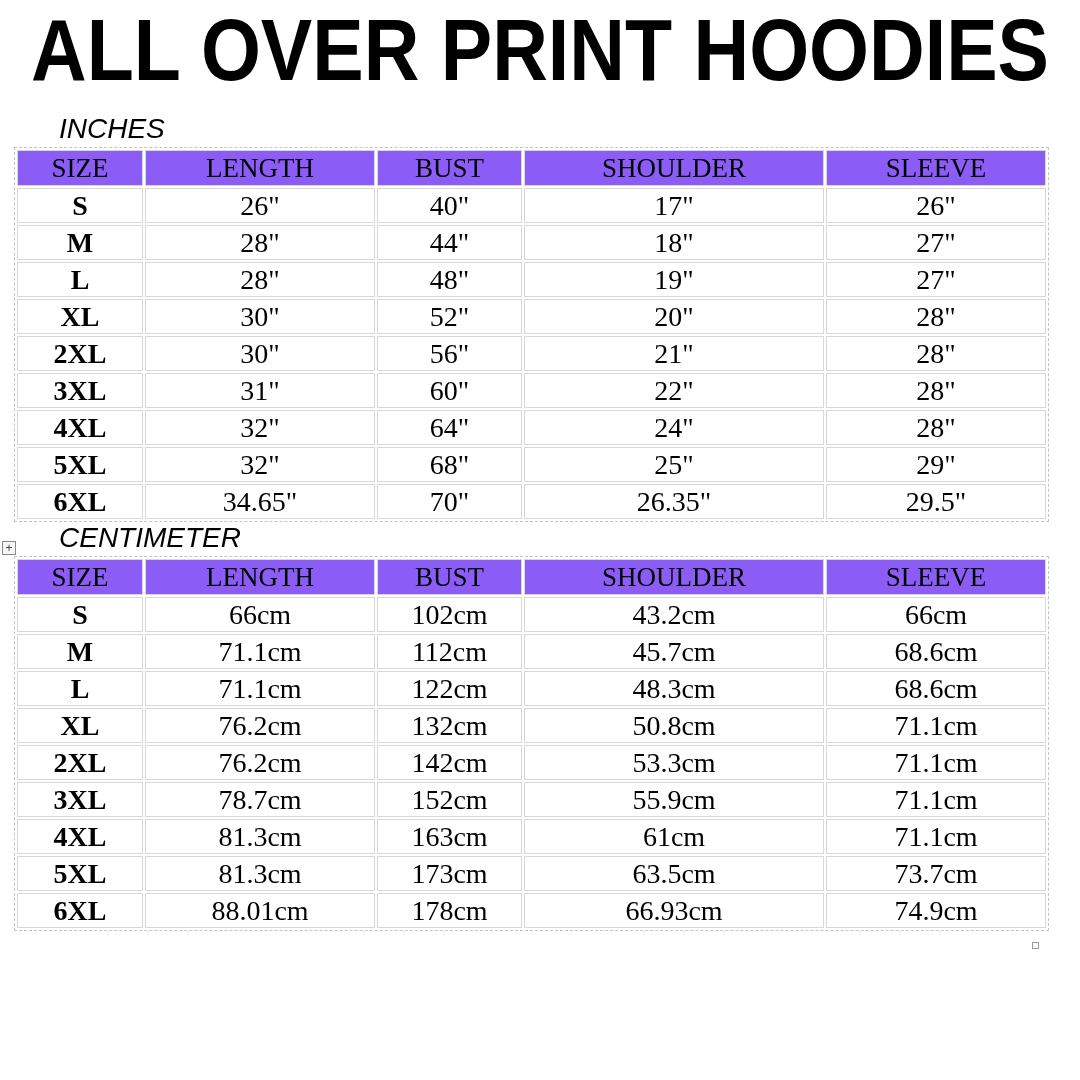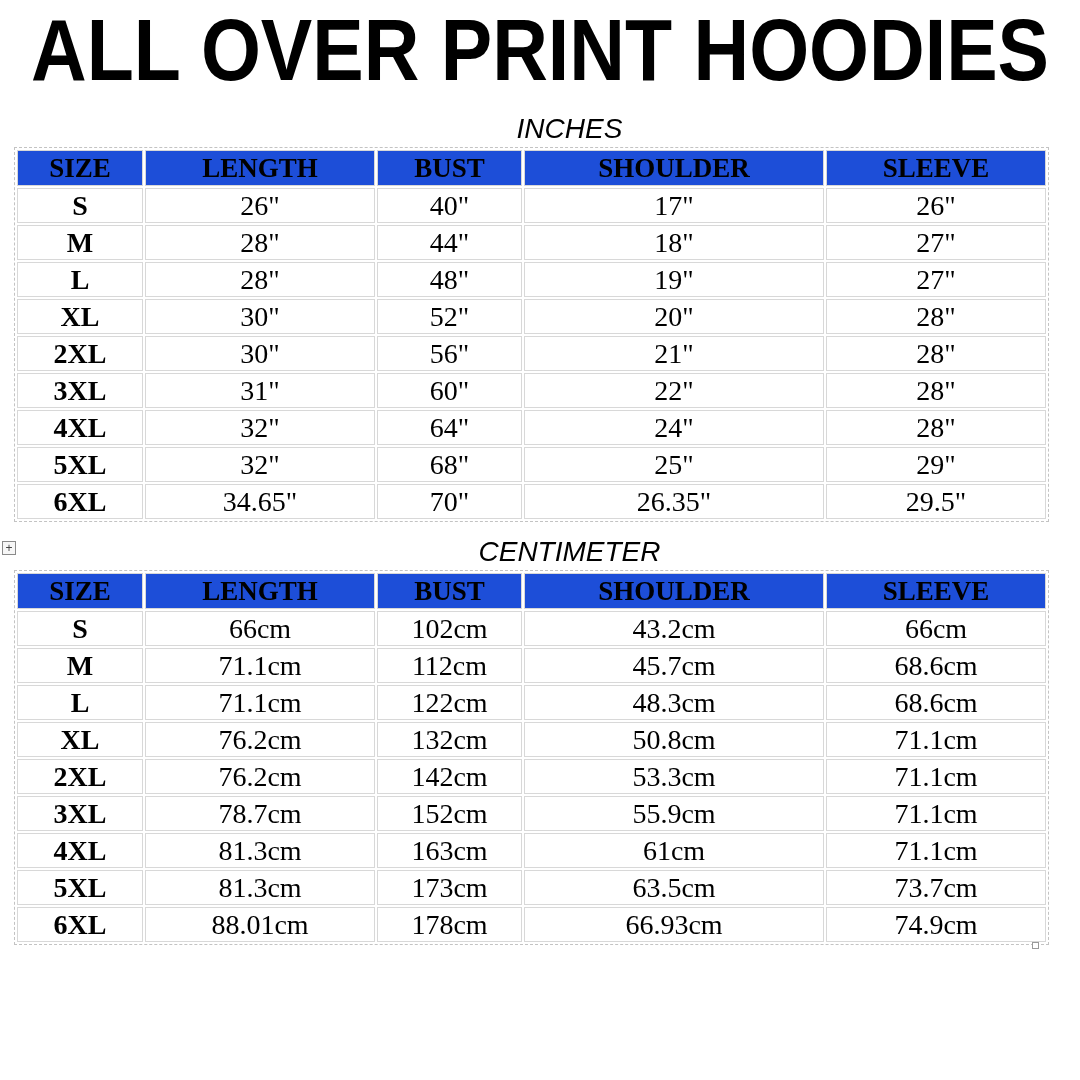--- a/index.html
+++ b/index.html
@@ -14,53 +14,52 @@
   .title-wrap { margin: 8px auto 16px; width: 1064px; }
   .title-svg { display: block; }
   .title-svg text {
     font-family: "Liberation Sans", sans-serif;
     font-weight: bold;
     fill: #000;
   }
   .unit-label {
     width: 1021px;
     margin: 0 0 0 14px;
-    text-align: center;
     font-style: italic;
     font-size: 28px;
     line-height: 30px;
     transform: translateX(45px);
     white-space: nowrap;
   }
   .unit-label.first { margin-top: 12px; }
-  .unit-label.second { margin-top: 15px; font-style: italic; }
+  .unit-label.second { margin-top: 1px; font-style: italic; }
   table.size-table {
     table-layout: fixed;
     width: 1021px;
     margin: 3px 0 0 14px;
     border-collapse: separate;
     border-spacing: 2px;
     border: 1px dashed #c3c3c3;
     background: #ffffff;
     font-family: "Liberation Serif", serif;
   }
   col.c-size     { width: 126px; }
   col.c-length   { width: 230px; }
   col.c-bust     { width: 145px; }
   col.c-shoulder { width: 300px; }
   col.c-sleeve   { width: 220px; }
   .size-table th {
     font-size: 27px;
-    font-weight: bold;
+    font-weight: normal;
     height: 34px;
     padding: 0;
     border: 1px solid #d8d8d8;
     text-align: center;
     vertical-align: middle;
-    background: #1d4ed8;
+    background: #8b5cf6;
   }
   .size-table td {
     font-size: 28px;
     height: 33px;
     padding: 0;
     border: 1px solid #d8d8d8;
     text-align: center;
     vertical-align: middle;
     background: #fff;
   }

